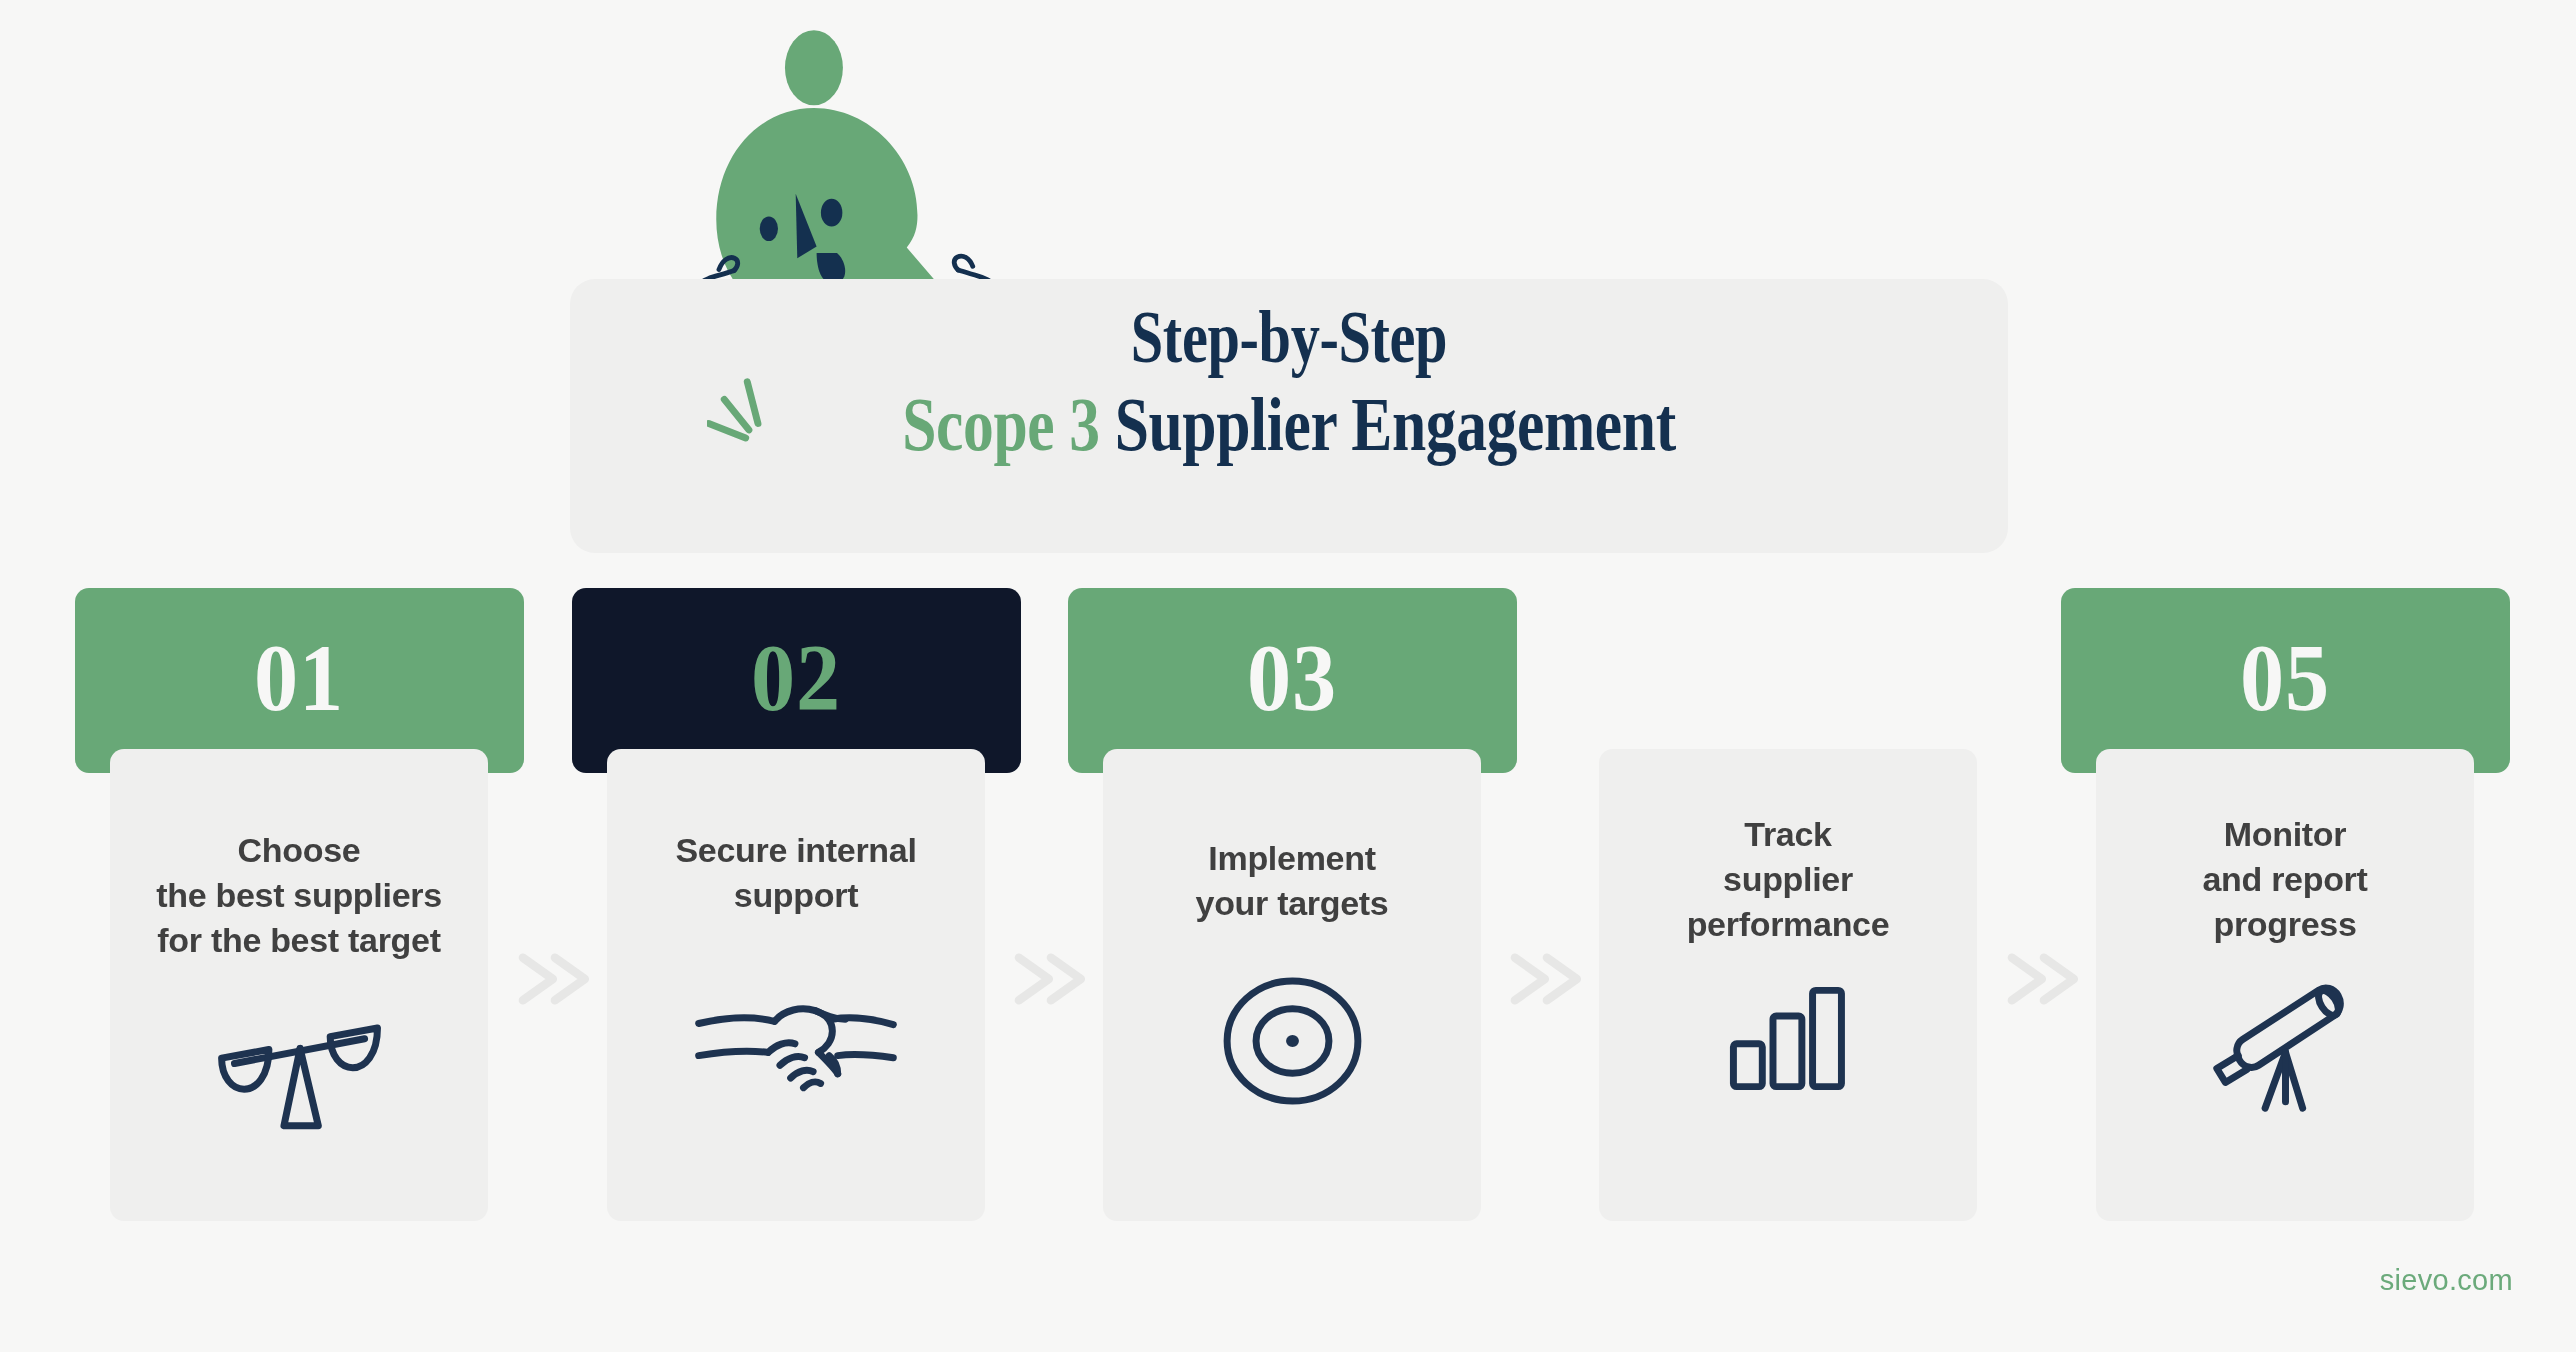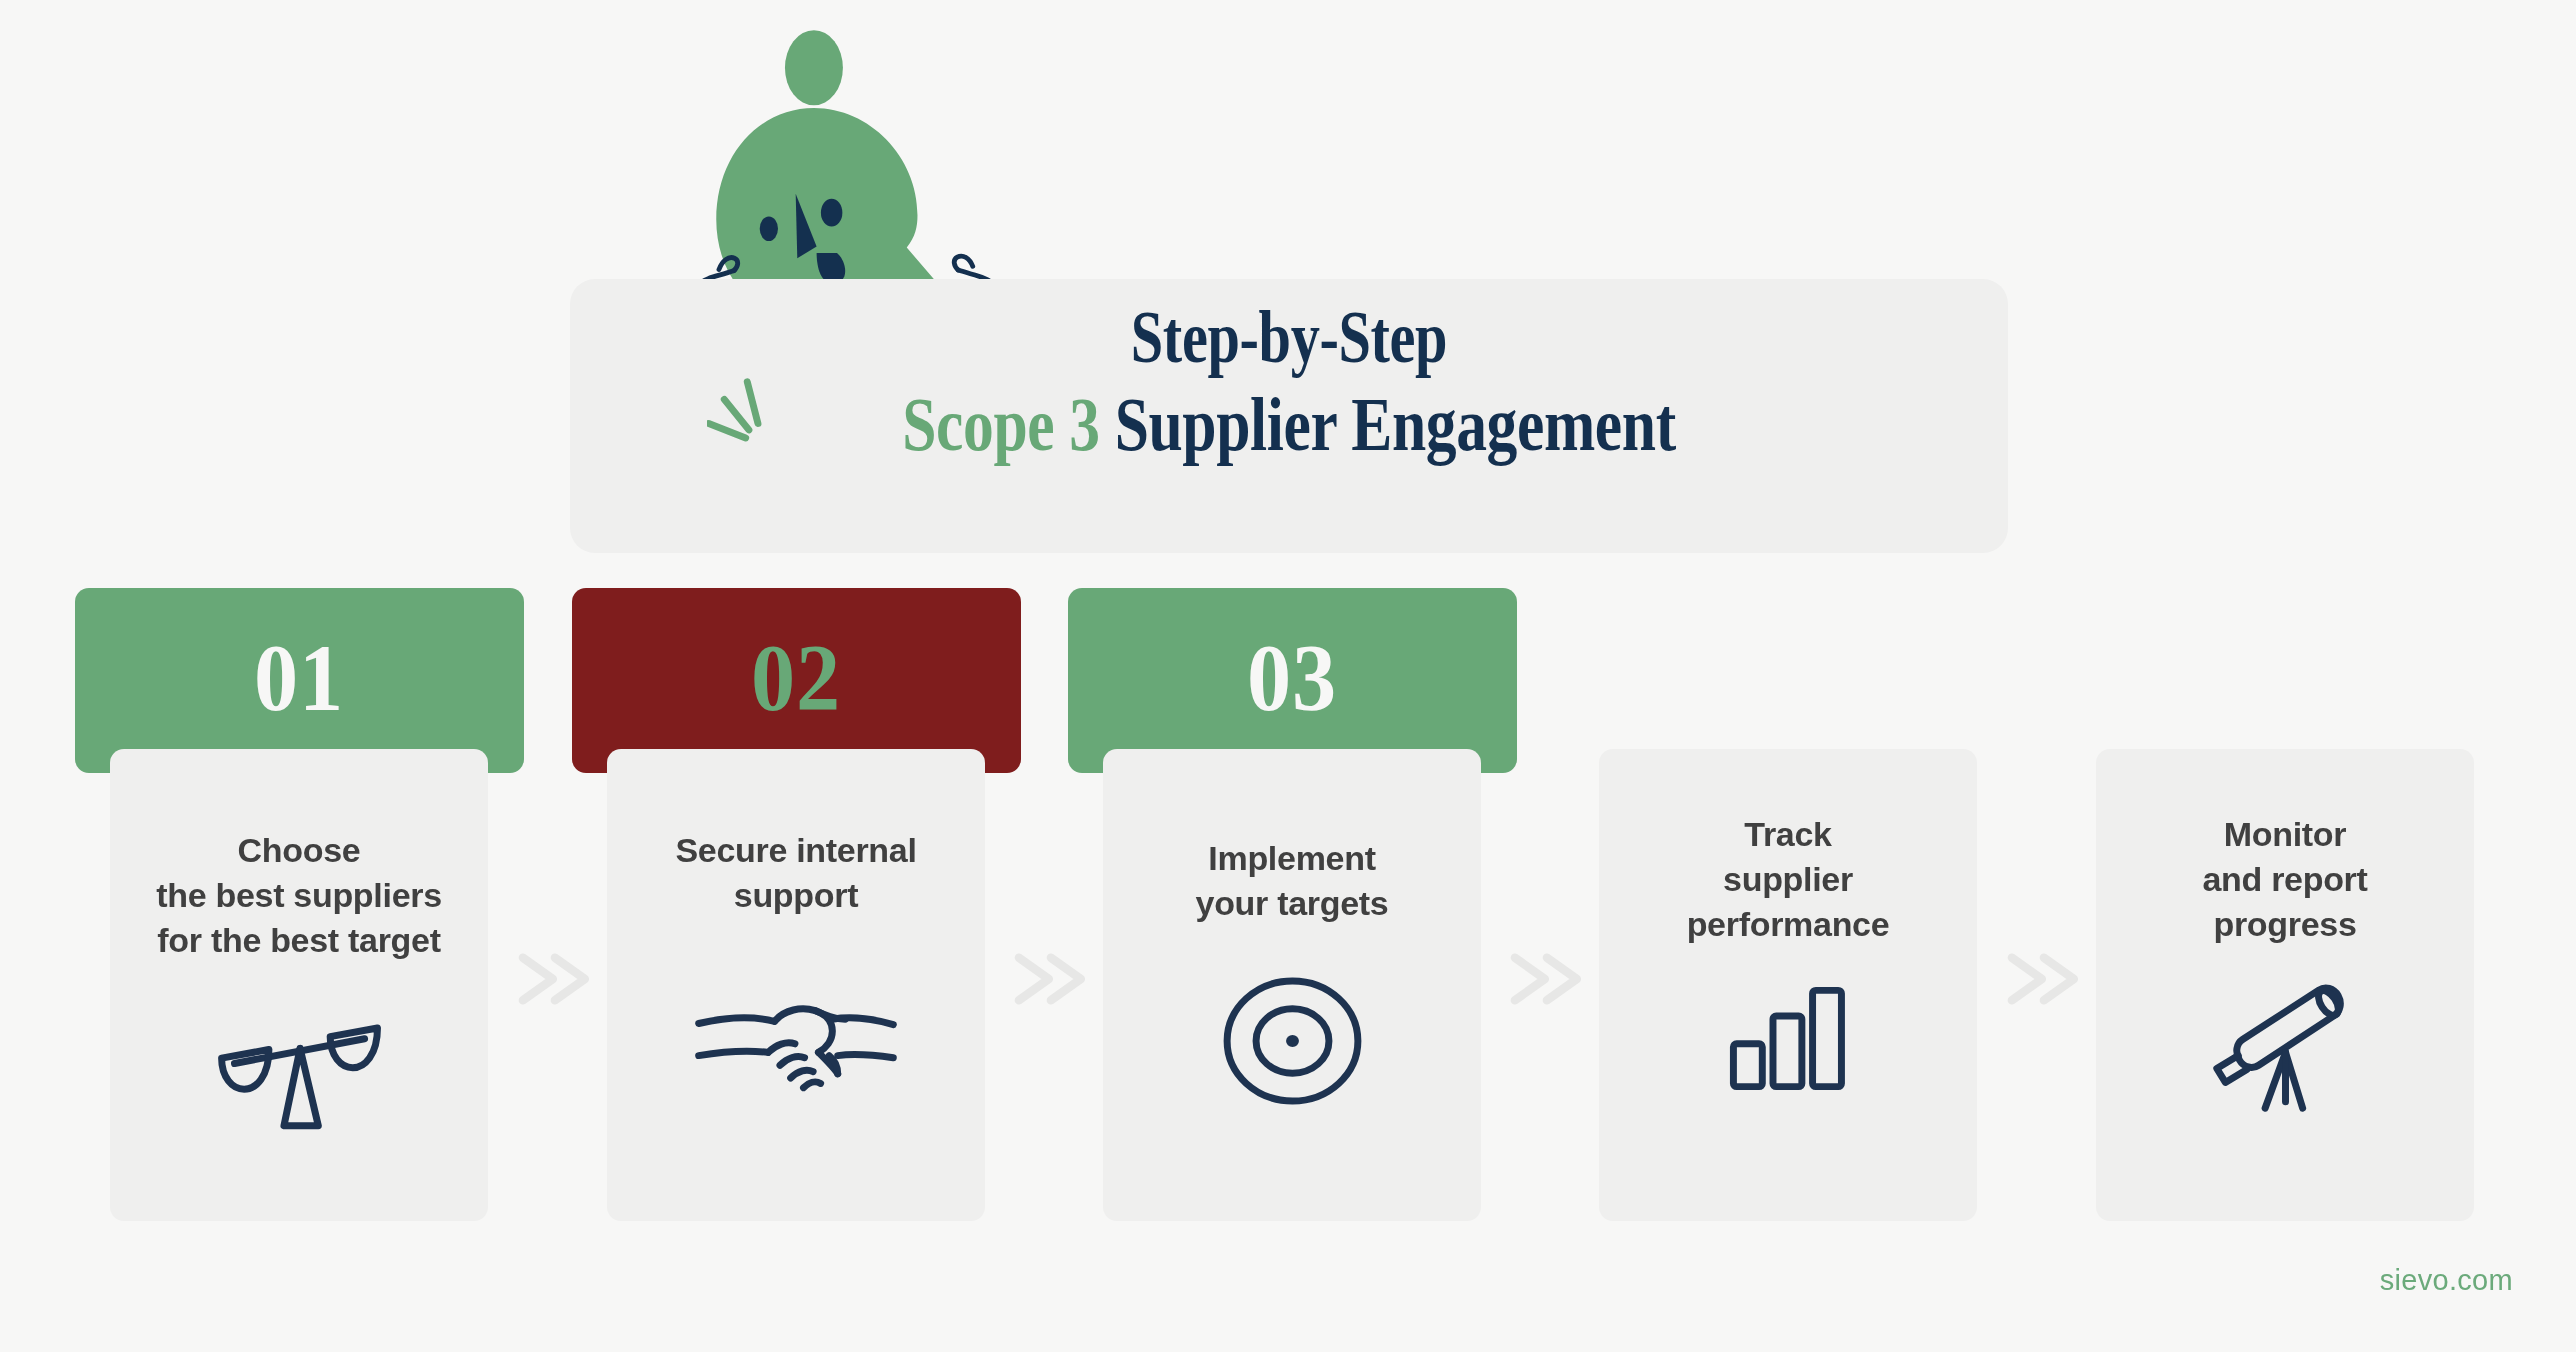--- a/index.html
+++ b/index.html
@@ -112,21 +112,21 @@
     top: 0;
     width: 449px;
     height: 185px;
     border-radius: 14px;
     box-sizing: border-box;
     display: flex;
     align-items: center;
     justify-content: center;
   }
   .card-header.dark  { background: #68A877; }
-  .card-header.light { background: #7f1d1d; }
+  .card-header.light { background: #0f172a; }
 
   .card-number {
     font-family: "Liberation Serif", serif;
     font-weight: bold;
     font-size: 96px;
     line-height: 1;
     letter-spacing: 1.1px;
     transform: scaleX(0.92) translateY(-3.2px);
   }
   .card-header.dark  .card-number { color: #F7F7F6; }
@@ -330,20 +330,23 @@
           <svg width="123" height="107" viewBox="0 0 230 200" fill="none" stroke="#1E3350" stroke-width="13" stroke-linejoin="round">
             <rect x="12" y="110" width="54" height="80" rx="6"></rect>
             <rect x="86" y="58" width="54" height="132" rx="6"></rect>
             <rect x="160" y="10" width="54" height="180" rx="6"></rect>
           </svg>
         </div>
       </div>
     </div>
 
     <div class="card" style="left:2061px;">
+      <div class="card-header dark">
+        <span class="card-number">05</span>
+      </div>
       <div class="card-body">
         <div class="card-text" style="top:63px;">Monitor
 and report
 progress</div>
         <div class="card-icon" style="top:228px;">
           <svg width="161" height="140" viewBox="0 0 300 260" fill="none" stroke="#1E3350" stroke-width="13" stroke-linecap="round" stroke-linejoin="round">
 
             <path d="M70 116 L212 24 C 224 16 240 20 248 34 C 256 48 252 64 240 72 L100 164 C 88 172 72 168 64 154 C 56 140 58 124 70 116 Z"></path>
 
             <ellipse cx="230" cy="48" rx="14" ry="26" transform="rotate(-33 230 48)"></ellipse>

